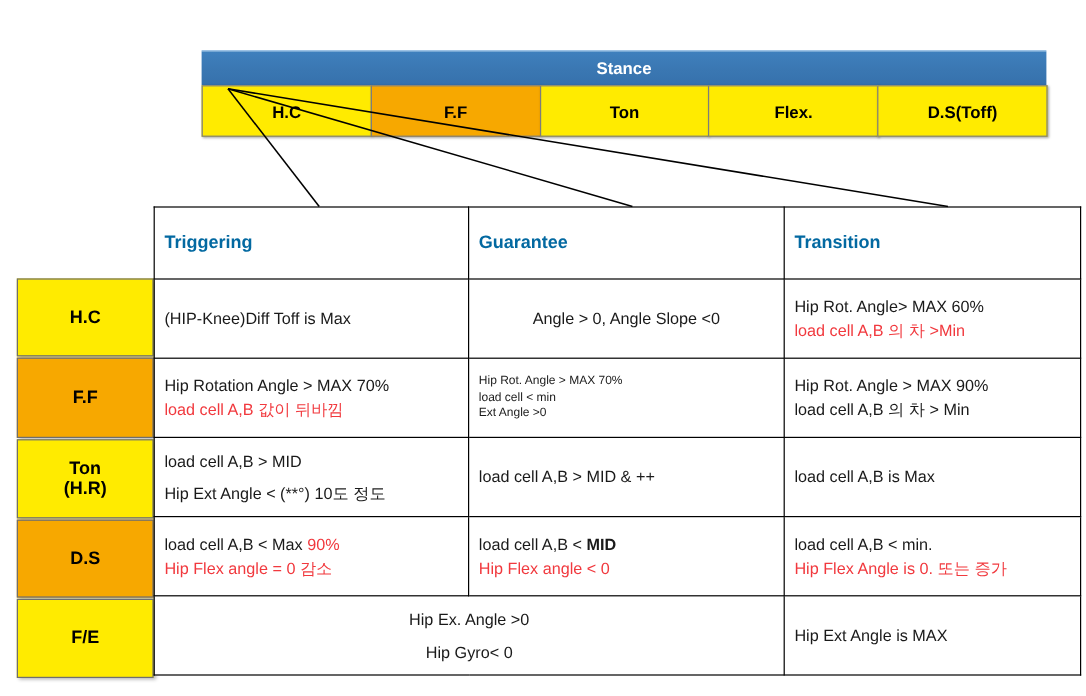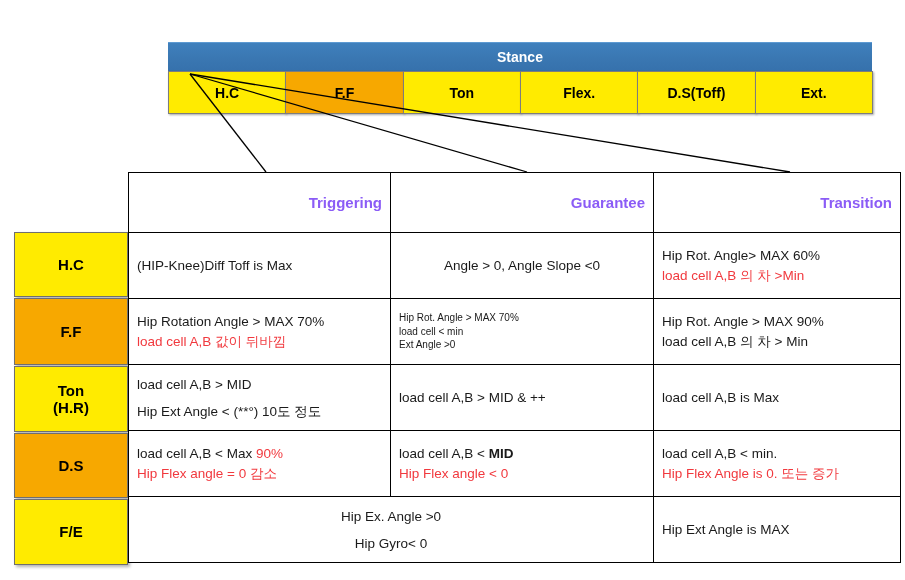--- a/index.html
+++ b/index.html
@@ -54,22 +54,22 @@
   }
   #matrix td, #matrix th {
     border: 1px solid #000000;
     padding: 4px 8px;
     font-size: 13.5px;
     color: #1a1a1a;
     vertical-align: middle;
     background: #ffffff;
   }
   #matrix th {
-    font-weight: bold; font-size: 15px; text-align: right;
-    height: 60px; color: #8b5cf6;
+    font-weight: bold; font-size: 15px; text-align: left;
+    height: 60px; color: #0369a1;
   }
   .col-trig { width: 262px; }
   .col-guar { width: 263px; }
   .col-trans { width: 247px; }
 
   .shaded td { background: #e2e2e2; }
   td.cell { height: 66px; }
   td.center { text-align: center; }
   .line { display: block; line-height: 1.45; white-space: nowrap; }
   .red { color: #f1393e; }
@@ -97,21 +97,20 @@
   <div id="phase-bar">
     <div class="phase-groups">
         <div class="phase-group" style="flex: 4 1 0px;">Stance</div>
       </div>
     <div class="phase-cells">
         <div class="phase-cell" style="background: rgb(255, 235, 0);">H.C</div>
         <div class="phase-cell" style="background: rgb(247, 168, 0);">F.F</div>
         <div class="phase-cell" style="background: rgb(255, 235, 0);">Ton</div>
         <div class="phase-cell" style="background: rgb(255, 235, 0);">Flex.</div>
         <div class="phase-cell" style="background: rgb(255, 235, 0);">D.S(Toff)</div>
-        <div class="phase-cell" style="background: rgb(255, 235, 0);">Ext.</div>
       </div>
   </div>
 
   <svg id="connectors" viewBox="0 0 905 580" xmlns="http://www.w3.org/2000/svg">
       <line x1="190" y1="74" x2="266" y2="172" stroke="#000000" stroke-width="1.3"></line>
       <line x1="190" y1="74" x2="527" y2="172" stroke="#000000" stroke-width="1.3"></line>
       <line x1="190" y1="74" x2="790" y2="172" stroke="#000000" stroke-width="1.3"></line>
     </svg>
 
   <div id="row-labels">

